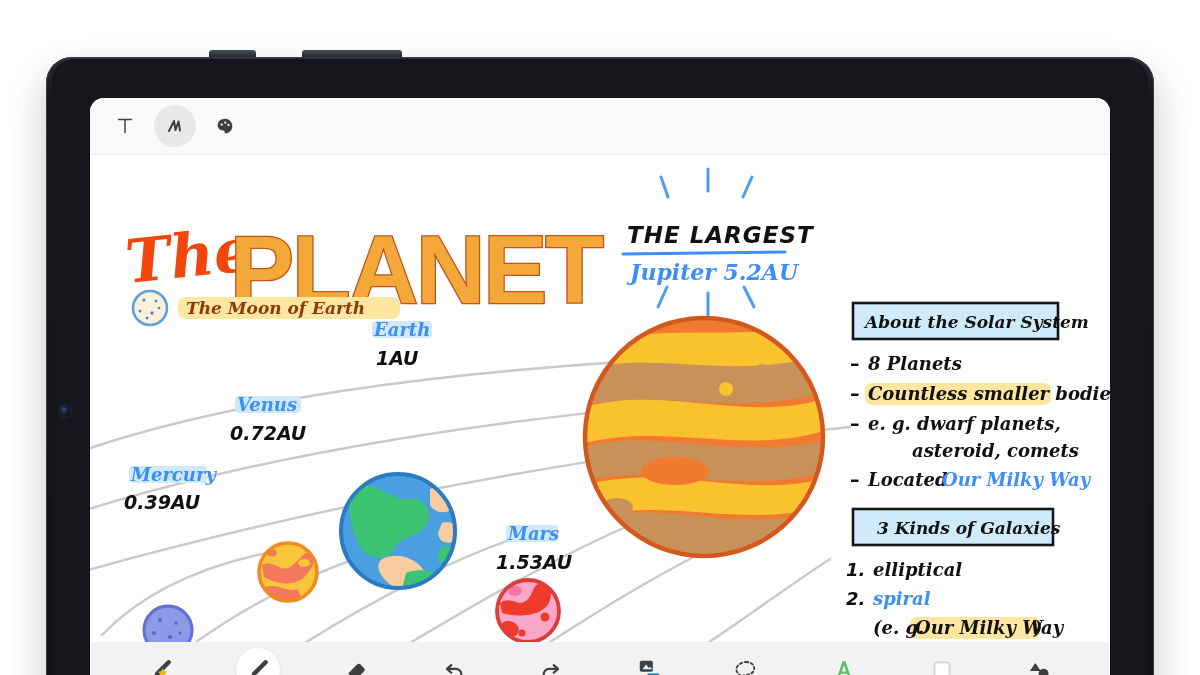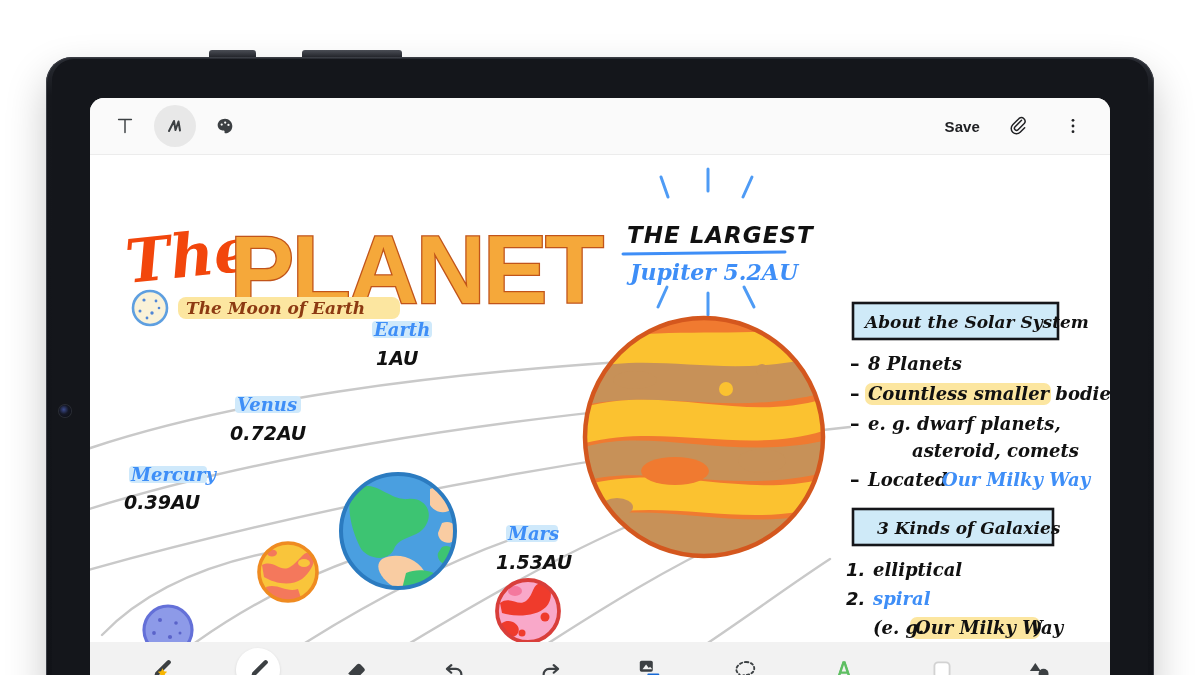--- a/index.html
+++ b/index.html
@@ -125,35 +125,20 @@
         <div class="tool-btn">
           <svg width="22" height="22" viewBox="0 0 24 24">
             <path d="M12 4c-4.4 0-8 3.1-8 7 0 3.6 2.8 6 6.2 6 1.1 0 1.6.7 1.3 1.6-.2.7.3 1.4 1.1 1.4 4 0 7.4-3.4 7.4-8 0-4.3-3.6-8-8-8z" fill="#3c4043"></path>
             <circle cx="8.4" cy="10.4" r="1.25" fill="#fafafa"></circle>
             <circle cx="12.2" cy="8.3" r="1.25" fill="#fafafa"></circle>
             <circle cx="15.8" cy="10.8" r="1.25" fill="#fafafa"></circle>
           </svg>
         </div>
       </div>
 
-      <div class="tb-right">
-        <div class="save-label">Save</div>
-        <div class="tool-btn">
-          <svg width="22" height="22" viewBox="0 0 24 24">
-            <path d="M16.8 7.3 9.4 14.7a2.4 2.4 0 0 0 3.4 3.4l7.1-7.1a4.2 4.2 0 0 0-5.9-5.9l-7.3 7.3a6 6 0 0 0 8.5 8.5l5.2-5.2" stroke="#202124" stroke-width="1.7" fill="none" stroke-linecap="round" stroke-linejoin="round" transform="translate(-1.2,-1.1) scale(0.95)"></path>
-          </svg>
-        </div>
-        <div class="tool-btn">
-          <svg width="20" height="20" viewBox="0 0 24 24">
-            <circle cx="12" cy="5.2" r="1.7" fill="#202124"></circle>
-            <circle cx="12" cy="12" r="1.7" fill="#202124"></circle>
-            <circle cx="12" cy="18.8" r="1.7" fill="#202124"></circle>
-          </svg>
-        </div>
-      </div>
     </div>
 
     <div class="canvas">
       <svg width="1020" height="487" viewBox="0 0 1020 487">
 
         <g fill="none" stroke="#c9c9c9" stroke-width="2.4" stroke-linecap="round">
           <path d="M-20 300 C 120 250, 330 214, 660 200"></path>
           <path d="M-20 360 C 140 308, 380 262, 700 240"></path>
           <path d="M-20 420 C 150 372, 420 308, 760 272"></path>
           <path d="M12 480 C 60 430, 130 404, 210 392"></path>

